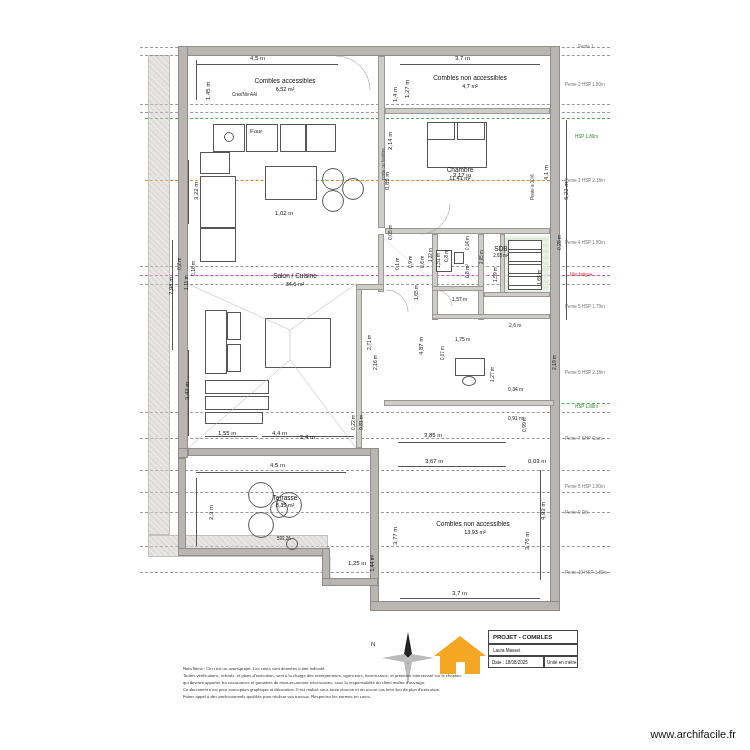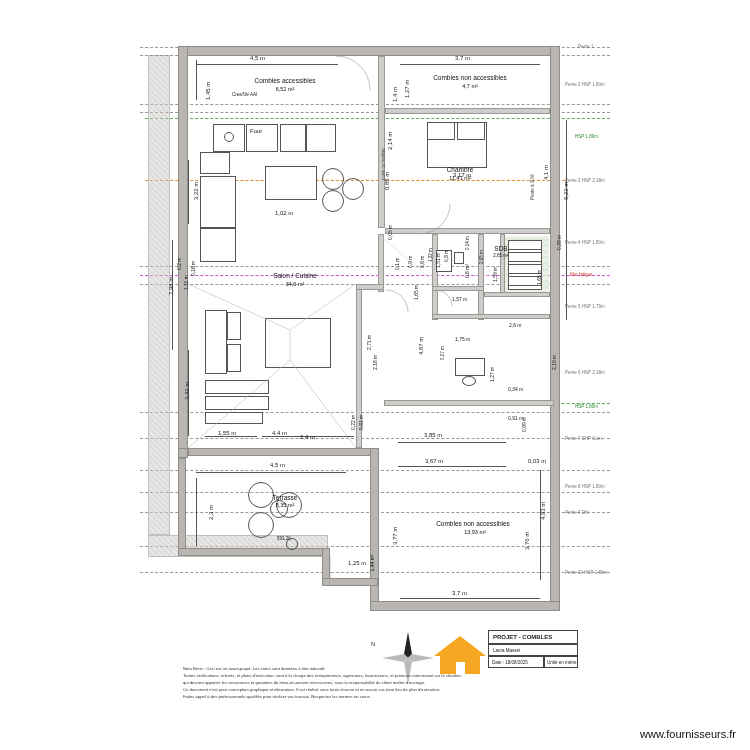--- a/index.html
+++ b/index.html
@@ -288,14 +288,14 @@
   <div class="legend" style="left:544px;top:656px;width:34px;height:12px;">
     <div class="lbl xs" style="left:2px;top:3px;">Unité en mètre</div>
   </div>
 
   <div class="footer-note" style="left:183px;top:666px;width:420px;">Nota Bene : Ceci est un avant-projet. Les cotes sont données à titre indicatif.</div>
   <div class="footer-note" style="left:183px;top:673px;width:420px;">Toutes vérifications, relevés, et plans d'exécution, sont à la charge des entrepreneurs, agenceurs, fournisseurs, et preneurs intervenant sur le chantier,</div>
   <div class="footer-note" style="left:183px;top:680px;width:420px;">qui devront apporter les assurances et garanties de mise-en-oeuvre nécessaires, sous la responsabilité du client maître d'ouvrage.</div>
   <div class="footer-note" style="left:183px;top:687px;width:420px;">Ce document n'est pour conception graphique et décoration. Il est réalisé sous toute réserve et en aucun cas tenir lieu de plan d'exécution.</div>
   <div class="footer-note" style="left:183px;top:694px;width:420px;">Faites appel à des professionnels qualifiés pour réaliser vos travaux. Respectez les normes en cours.</div>
 
-  <div class="site">www.fournisseurs.fr</div>
+  <div class="site">www.archifacile.fr</div>
 </div>
 
 </body></html>

